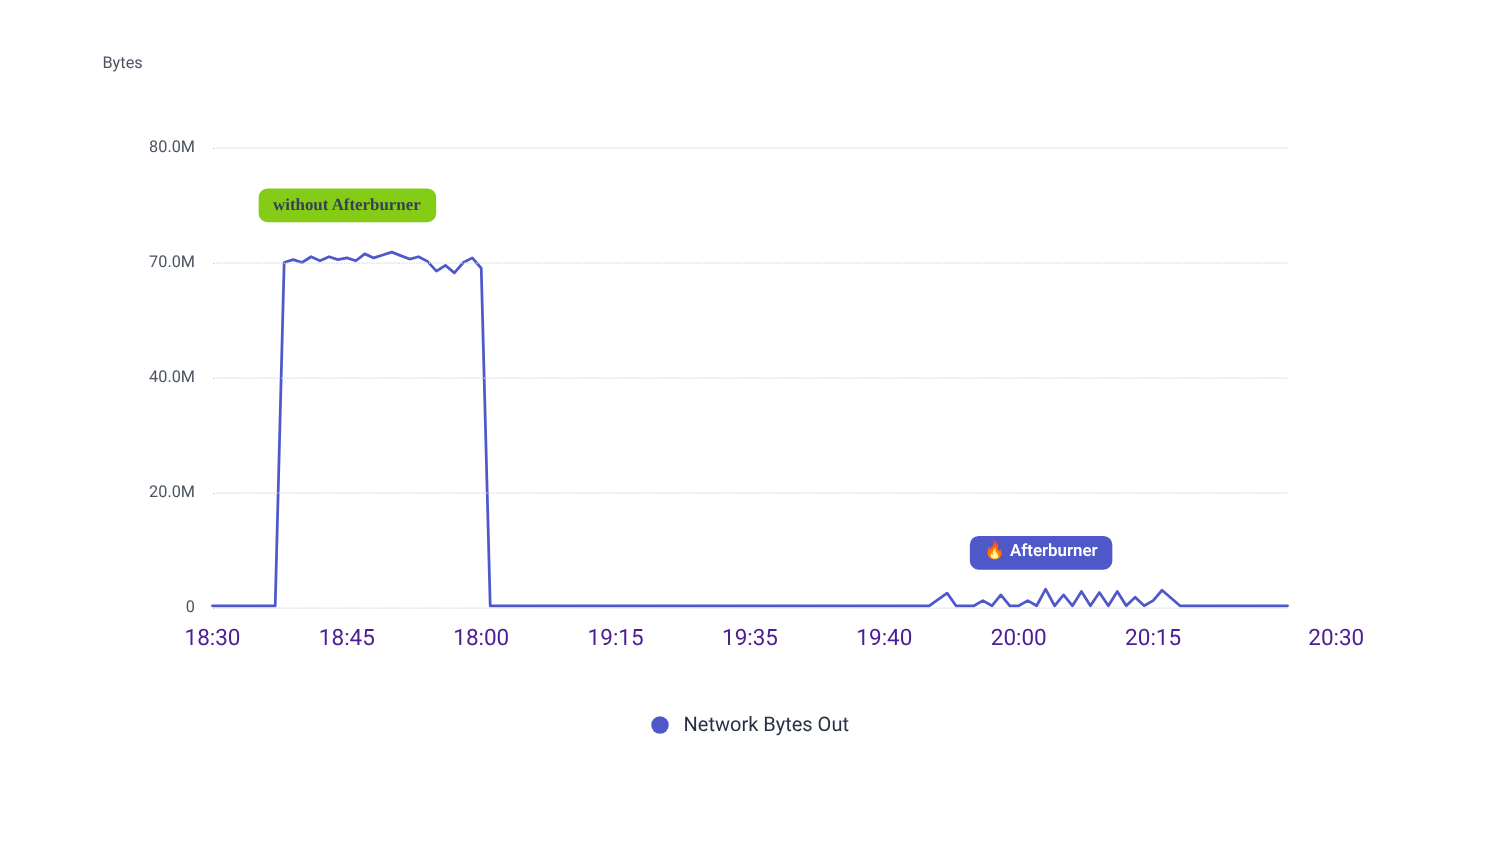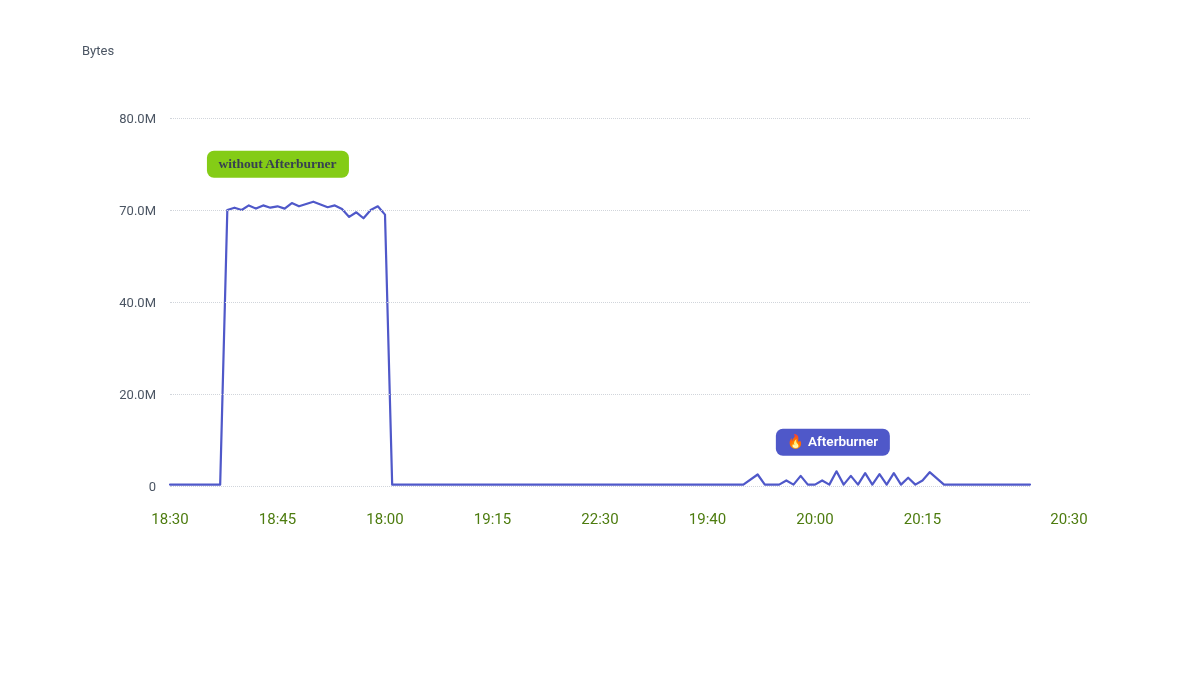--- a/index.html
+++ b/index.html
@@ -43,24 +43,24 @@
     right: 100%;
     margin-right: 14px;
     transform: translateY(-50%);
     font-size: 13px;
     color: #4b5563;
     white-space: nowrap;
   }
   .x-tick {
     position: absolute;
     top: 100%;
-    margin-top: 24px;
+    margin-top: 14px;
     transform: translateX(-50%);
-    font-size: 15px;
-    color: #4d7c0f;
+    font-size: 18px;
+    color: #4c1d95;
     white-space: nowrap;
   }
   .data-line {
     position: absolute;
     left: 0;
     top: 0;
     width: 100%;
     height: 100%;
     overflow: visible;
   }
@@ -129,23 +129,29 @@
       <div class="gridline" style="top: 184px;"></div>
       <div class="y-tick" style="top: 184px;">40.0M</div>
       <div class="gridline" style="top: 92px;"></div>
       <div class="y-tick" style="top: 92px;">70.0M</div>
       <div class="gridline" style="top: 0px;"></div>
       <div class="y-tick" style="top: 0px;">80.0M</div>
       <div class="x-tick" style="left: 0px;">18:30</div>
       <div class="x-tick" style="left: 107.5px;">18:45</div>
       <div class="x-tick" style="left: 215px;">18:00</div>
       <div class="x-tick" style="left: 322.5px;">19:15</div>
-      <div class="x-tick" style="left: 430px;">22:30</div>
+      <div class="x-tick" style="left: 430px;">19:35</div>
       <div class="x-tick" style="left: 537.5px;">19:40</div>
       <div class="x-tick" style="left: 645px;">20:00</div>
       <div class="x-tick" style="left: 752.5px;">20:15</div>
       <div class="x-tick" style="left: 899px;">20:30</div>
       <div class="annotation annotation-grey" style="left: 107.5px; top: 46px; transform: translate(-50%, -50%);">without Afterburner</div>
       <div class="annotation annotation-blue" style="left: 645px; top: 324.3px; transform: translate(-50%, -50%); margin-left: 18px;">🔥 Afterburner</div>
     </div>
 
+  <div class="legend">
+    <span class="legend-item">
+      <span class="legend-marker"></span>
+      <span>Network Bytes Out</span>
+    </span>
+  </div>
 
 </div>
 
 </body></html>

